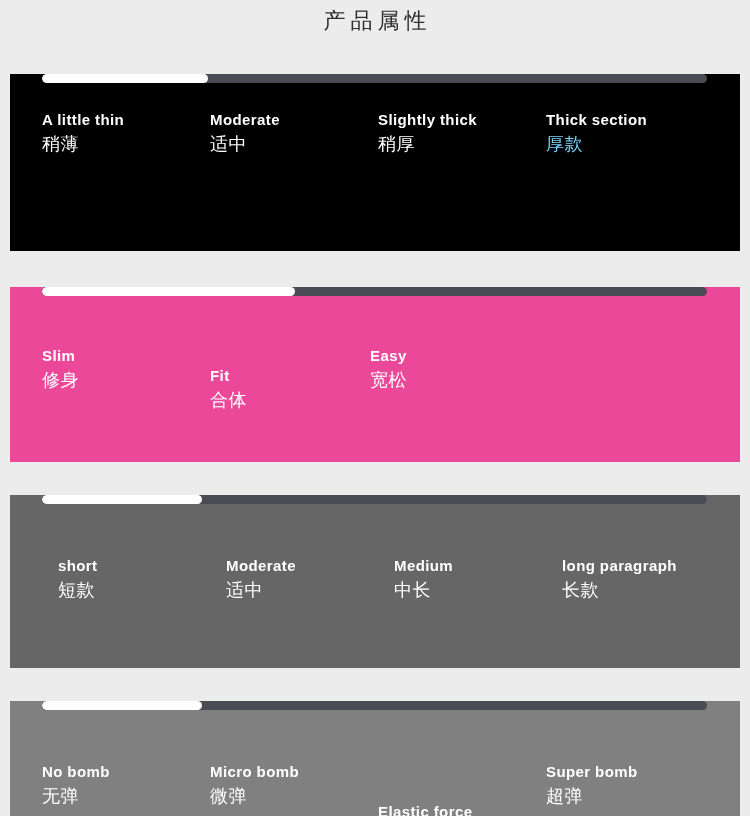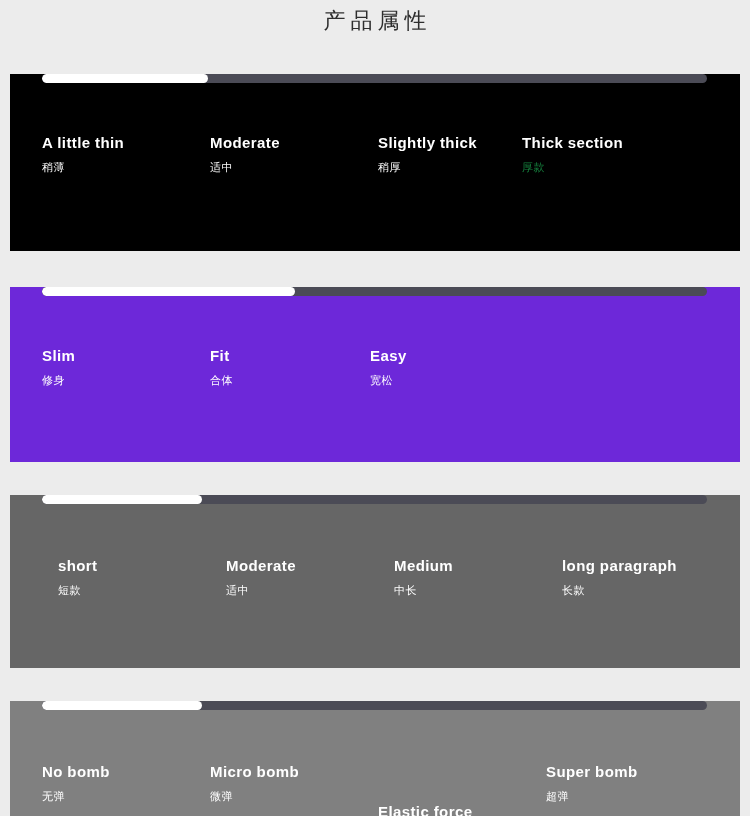--- a/index.html
+++ b/index.html
@@ -81,21 +81,21 @@
   }
   .label-en {
     font-size: 15px;
     font-weight: bold;
     color: #ffffff;
     letter-spacing: 0.4px;
     line-height: 19px;
     white-space: nowrap;
   }
   .label-zh {
-    font-size: 11px;
+    font-size: 18px;
     font-weight: 400;
     color: #ffffff;
     letter-spacing: 0.6px;
     line-height: 18px;
     padding-top: 6px;
     white-space: nowrap;
   }
 </style>
 </head>
 <body style="background: rgb(236, 236, 236);">
@@ -103,51 +103,51 @@
 <div class="header">
   <div class="header-title">产品属性</div>
 </div>
 
 <div class="panels">
 
   <div class="panel" style="height: 177px; background: rgb(0, 0, 0);">
     <div class="meter" style="padding-top: 0px; margin-top: 36px; background: rgb(75, 75, 86);">
       <div class="meter-fill" style="width: 25%; background: rgb(255, 255, 255);"></div>
     </div>
-    <div class="labels" style="margin-top:50px;">
+    <div class="labels" style="margin-top:27px;">
       <div class="label-cell" style="left:0px;">
         <div class="label-en" style="color: rgb(255, 255, 255);">A little thin</div>
         <div class="label-zh" style="color: rgb(255, 255, 255);">稍薄</div>
       </div>
       <div class="label-cell" style="left:168px;">
         <div class="label-en" style="color: rgb(255, 255, 255);">Moderate</div>
         <div class="label-zh" style="color: rgb(255, 255, 255);">适中</div>
       </div>
       <div class="label-cell" style="left:336px;">
         <div class="label-en" style="color: rgb(255, 255, 255);">Slightly thick</div>
         <div class="label-zh" style="color: rgb(255, 255, 255);">稍厚</div>
       </div>
-      <div class="label-cell" style="left:480px;">
+      <div class="label-cell" style="left:504px;">
         <div class="label-en" style="color: rgb(255, 255, 255);">Thick section</div>
-        <div class="label-zh" style="color: #15803d;">厚款</div>
-      </div>
-    </div>
-  </div>
-
-  <div class="panel" style="height: 175px; background: #6d28d9;">
+        <div class="label-zh" style="color: #7dd3fc;">厚款</div>
+      </div>
+    </div>
+  </div>
+
+  <div class="panel" style="height: 175px; background: #ec4899;">
     <div class="meter" style="margin-top: 36px; background: rgb(75, 75, 86);">
       <div class="meter-fill" style="width: 38%; background: rgb(255, 255, 255);"></div>
     </div>
     <div class="labels" style="margin-top:50px;">
       <div class="label-cell" style="left:0px;">
         <div class="label-en" style="color: rgb(255, 255, 255);">Slim</div>
         <div class="label-zh" style="color: rgb(255, 255, 255);">修身</div>
       </div>
       <div class="label-cell" style="left:168px;">
-        <div class="label-en" style="color: rgb(255, 255, 255);">Fit</div>
+        <div class="label-en" style="color: rgb(255, 255, 255); margin-top: 20px;">Fit</div>
         <div class="label-zh" style="color: rgb(255, 255, 255);">合体</div>
       </div>
       <div class="label-cell" style="left:328px;">
         <div class="label-en" style="color: rgb(255, 255, 255);">Easy</div>
         <div class="label-zh" style="color: rgb(255, 255, 255);">宽松</div>
       </div>
     </div>
   </div>
 
   <div class="panel" style="height: 173px; background: rgb(102, 102, 102);">

